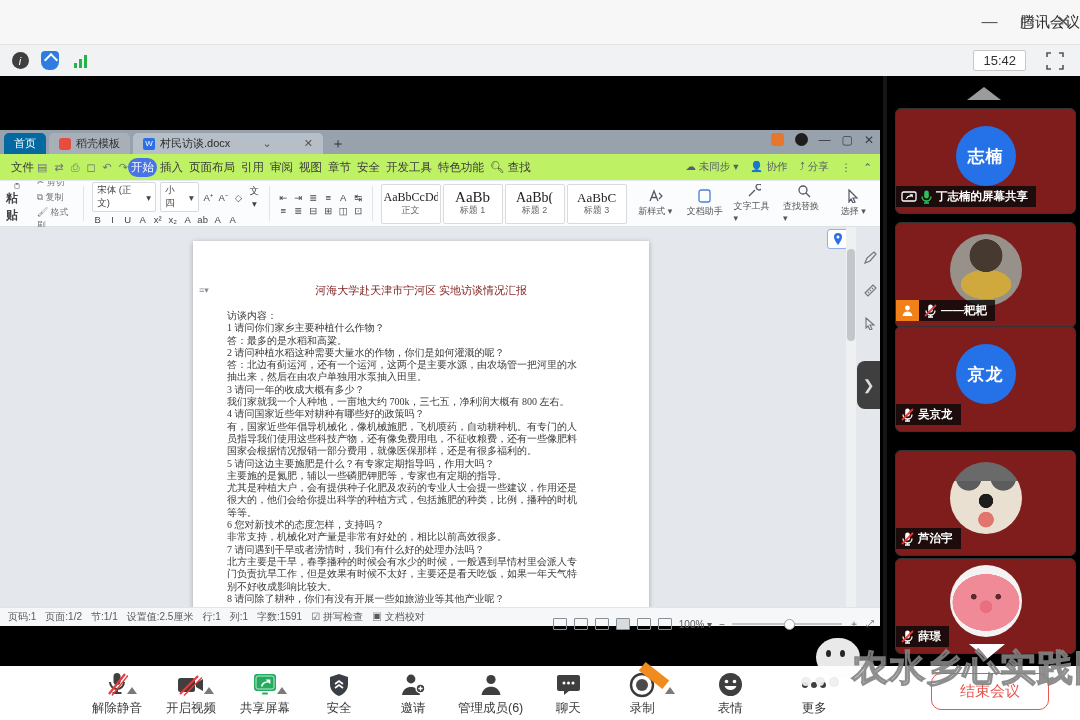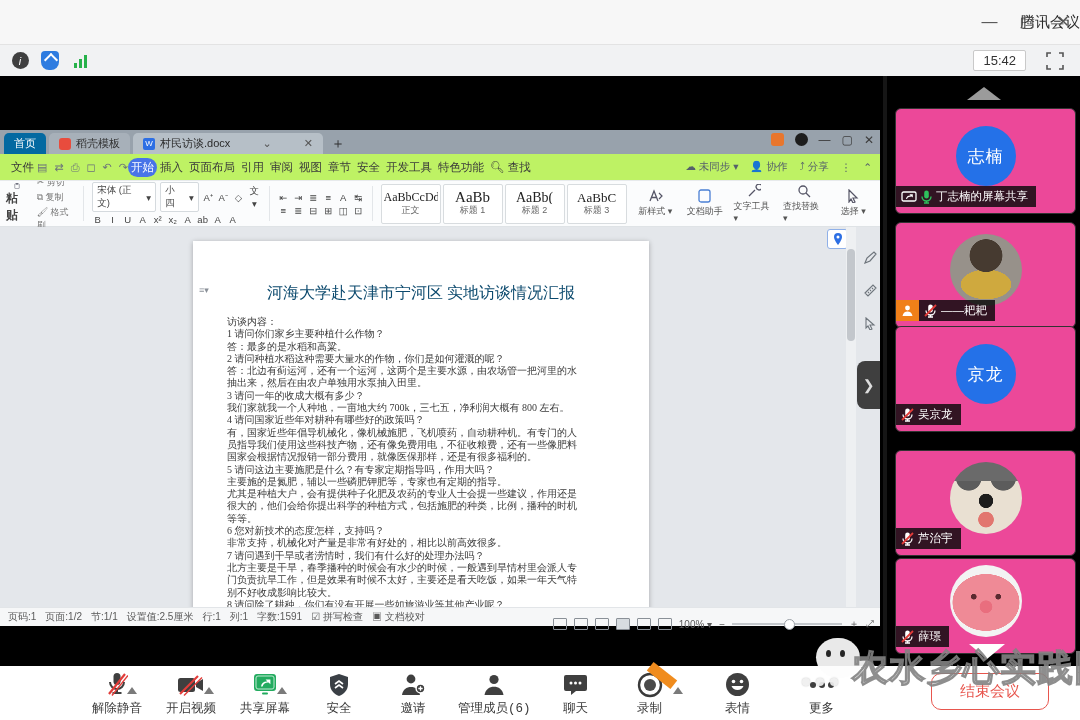--- a/index.html
+++ b/index.html
@@ -61,21 +61,21 @@
   .chip{border:1px solid #d8dcdf;background:#fff;width:58px;height:38px;border-radius:2px;
         display:flex;flex-direction:column;align-items:center;justify-content:center;gap:0;}
   .chip .smp{font-family:"Liberation Serif",serif;font-size:12px;color:#222;line-height:13px;white-space:nowrap;overflow:hidden;max-width:54px;}
   .chip .nm{font-size:9px;color:#666;}
   .rtool{display:flex;flex-direction:column;align-items:center;justify-content:center;font-size:9px;color:#555;gap:2px;width:44px;}
   .rtool svg{display:block;}
   
   .canvas{position:relative;height:380px;background:#e4e7eb;overflow:hidden;}
   .page{position:absolute;left:193px;top:14px;width:456px;height:420px;background:#fff;
         box-shadow:0 1px 5px rgba(0,0,0,.28);}
-  .doc-title{margin-top:42px;text-align:center;font-size:16px;color:#0c4a6e;font-family:"Liberation Serif",serif;}
+  .doc-title{margin-top:42px;text-align:center;font-size:11px;color:#7f1d1d;font-family:"Liberation Serif",serif;}
   .doc-body{margin:12px 26px 0 34px;font-size:10px;line-height:12.3px;color:#3a3a3a;
             font-family:"Liberation Serif",serif;}
   .outline-btn{position:absolute;left:6px;top:44px;font-size:9px;color:#8a9098;}
   .pinbox{position:absolute;left:827px;top:2px;width:19px;height:18px;background:#fff;border:1px solid #8fb0e8;
           border-radius:3px;display:flex;align-items:center;justify-content:center;}
   .vscroll{position:absolute;left:846px;top:0;width:10px;height:100%;background:#eef0f2;}
   .vthumb{position:absolute;left:1px;top:22px;width:8px;height:92px;background:#c3c7cc;border-radius:4px;}
   .rail{position:absolute;left:860px;top:24px;width:20px;display:flex;flex-direction:column;gap:20px;align-items:center;color:#6e757c;}
   .expander{position:absolute;left:857px;top:134px;width:23px;height:48px;background:#3f3f3f;border-radius:8px 0 0 8px;
             display:flex;align-items:center;justify-content:center;color:#ddd;font-size:14px;}
@@ -83,21 +83,21 @@
              font-size:10px;color:#5a5a5a;padding:0 8px;gap:9px;position:relative;}
   .sb-right{position:absolute;right:6px;top:0;height:32px;display:flex;align-items:center;gap:7px;color:#5a5a5a;}
   .vico{width:12px;height:10px;border:1px solid #8a9097;border-radius:1px;}
   .vico.sel{background:#d7dce0;}
   .slider{width:110px;height:2px;background:#c3c7cb;position:relative;}
   .knob{position:absolute;left:52px;top:-4px;width:9px;height:9px;border:1px solid #9aa0a6;background:#fff;border-radius:50%;}
   
   .sidebar{position:absolute;left:883px;top:0;width:197px;height:590px;background:#000;border-left:4px solid #161616;}
   .arrow-up{position:absolute;left:80px;top:11px;width:0;height:0;border-left:17px solid transparent;
             border-right:17px solid transparent;border-bottom:13px solid #9b9b9b;}
-  .tile{position:absolute;left:8px;width:179px;background:#ec4899;border:1px solid #333;border-radius:6px;overflow:hidden;}
+  .tile{position:absolute;left:8px;width:179px;background:#7f1d1d;border:1px solid #333;border-radius:6px;overflow:hidden;font-weight:bold;}
   .avatar-wrap{position:absolute;left:0;top:0;right:0;bottom:0;display:flex;align-items:center;justify-content:center;}
   .av-init{width:60px;height:60px;border-radius:50%;background:#2471e8;color:#fff;font-size:17px;
            display:flex;align-items:center;justify-content:center;letter-spacing:1px;margin-top:-10px;}
   .av-photo{width:72px;height:72px;border-radius:50%;margin-top:-10px;}
   .av-person{background:
       radial-gradient(circle at 50% 30%,#463a30 0 26%,rgba(70,58,48,0) 27%),
       radial-gradient(ellipse 58% 34% at 50% 70%,#cfa93e 0 60%,rgba(207,169,62,0) 61%),
       radial-gradient(circle,#97918a 0 100%);}
   .av-dog{background:
       linear-gradient(180deg,#6a6a6a 0 26%,rgba(0,0,0,0) 26%),
@@ -116,21 +116,21 @@
   .namebar{position:absolute;left:0;bottom:6px;display:flex;align-items:stretch;max-width:176px;}
   .badge-host{width:23px;background:#f08019;display:flex;align-items:center;justify-content:center;}
   .nb-inner{background:rgba(8,8,8,.82);color:#fff;font-size:11.5px;display:flex;align-items:center;
             gap:4px;padding:3px 8px 3px 5px;white-space:nowrap;}
   .arrow-down{position:absolute;left:82px;top:568px;width:0;height:0;border-left:18px solid transparent;
               border-right:18px solid transparent;border-top:15px solid #fff;z-index:40;}
   
   .btoolbar{position:absolute;left:0;top:666px;width:1080px;height:54px;background:#fff;display:flex;
             align-items:flex-start;padding-left:88px;box-sizing:border-box;}
   .tbtn{position:relative;display:flex;flex-direction:column;align-items:center;justify-content:flex-start;
-        gap:3px;padding-top:6px;min-width:58px;margin-right:16px;font-family:Liberation Mono, monospace;}
+        gap:3px;padding-top:6px;min-width:58px;margin-right:16px;}
   .tbtn .lbl{font-size:12.5px;color:#3a3a3a;white-space:nowrap;}
   .tbtn .ic{height:25px;display:flex;align-items:center;justify-content:center;position:relative;}
   .caret{width:0;height:0;border-left:5px solid transparent;border-right:5px solid transparent;
          border-bottom:7px solid #7a7a7a;position:absolute;right:-9px;top:15px;}
   .ribbon-badge{position:absolute;top:-2px;right:-14px;width:30px;height:11px;background:#f08c1e;transform:rotate(38deg);}
   .endbtn{position:absolute;right:31px;top:673px;border:1.5px solid #e8564e;color:#e8564e;background:#fff;
           border-radius:10px;font-size:15px;padding:8px 28px;z-index:30;}
   
   .watermark{position:absolute;left:852px;top:644px;z-index:50;pointer-events:none;font-size:36px;
              font-weight:bold;letter-spacing:1px;color:rgba(255,255,255,0.06);

